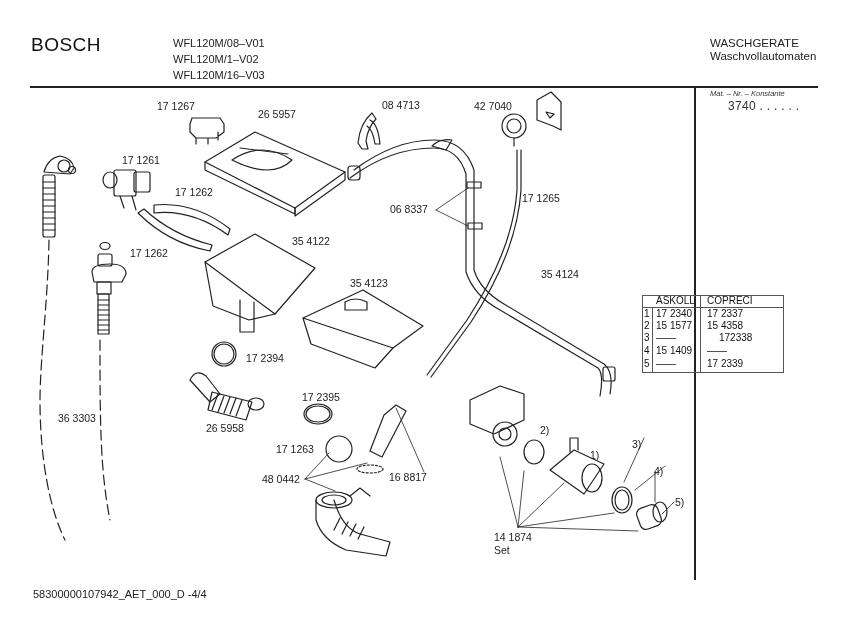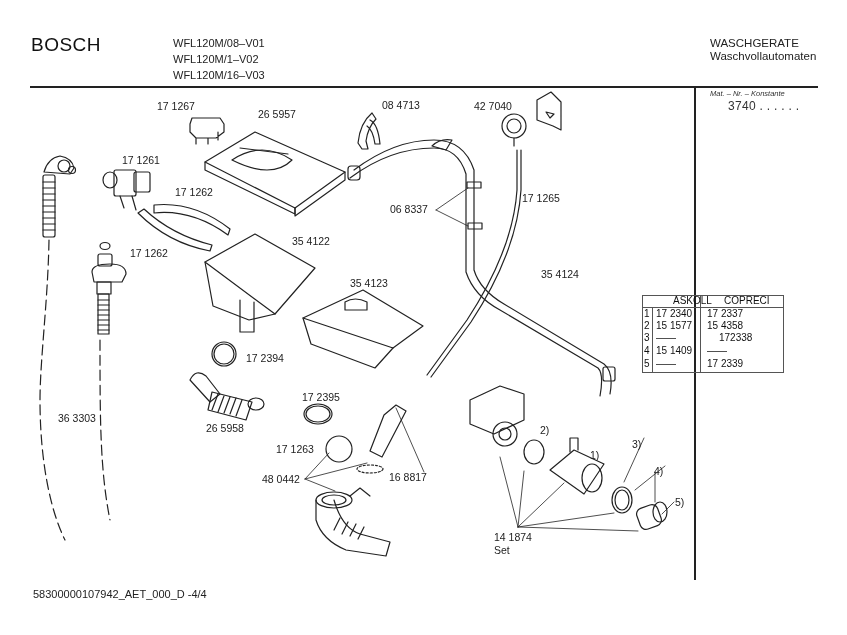--- a/index.html
+++ b/index.html
@@ -12,21 +12,21 @@
     .rule { position:absolute; left:30px; top:86px; width:788px; height:2px; background:#222; }
     .vdiv { position:absolute; left:694px; top:88px; width:2px; height:492px; background:#222; }
     .mat { left: 710px; top: 89px; font-size: 7.5px; color:#333;font-style:italic; }
     .mat2 { left: 728px; top: 99px; font-size: 12px; color:#333; letter-spacing: 0.3px; }
     .lbl { font-size: 10.5px; color:#222; }
     .footer { left: 33px; top: 588px; font-size: 11px; color:#222; }
     svg.art { position:absolute; left:0; top:0; }
     
     .ptable { position:absolute; left:642px; top:295px; width:140px; height:76px; border:1px solid #555; font-size:10px; }
     .ptable .hdr { position:absolute; top:0; height:11px; border-bottom:1px solid #555; width:100%; }
-    .ptable .hdr span { position:absolute; top:-1px;margin-left:17px; }
+    .ptable .hdr span { position:absolute; top:-1px; }
     .ptable .vcol { position:absolute; left:57px; top:0; width:1px; height:100%; background:#555; }
     .ptable .vidx { position:absolute; left:9px; top:12px; width:1px; height:64px; background:#555; }
     .ptable .row { position:absolute; left:0; width:100%; height:12px; }
     .ptable .row span { position:absolute; top:0; }
   </style>
 </head>
 <body>
 
 <div class="abs brand">BOSCH</div>
 <div class="abs model" style="top:37px">WFL120M/08–V01</div>

